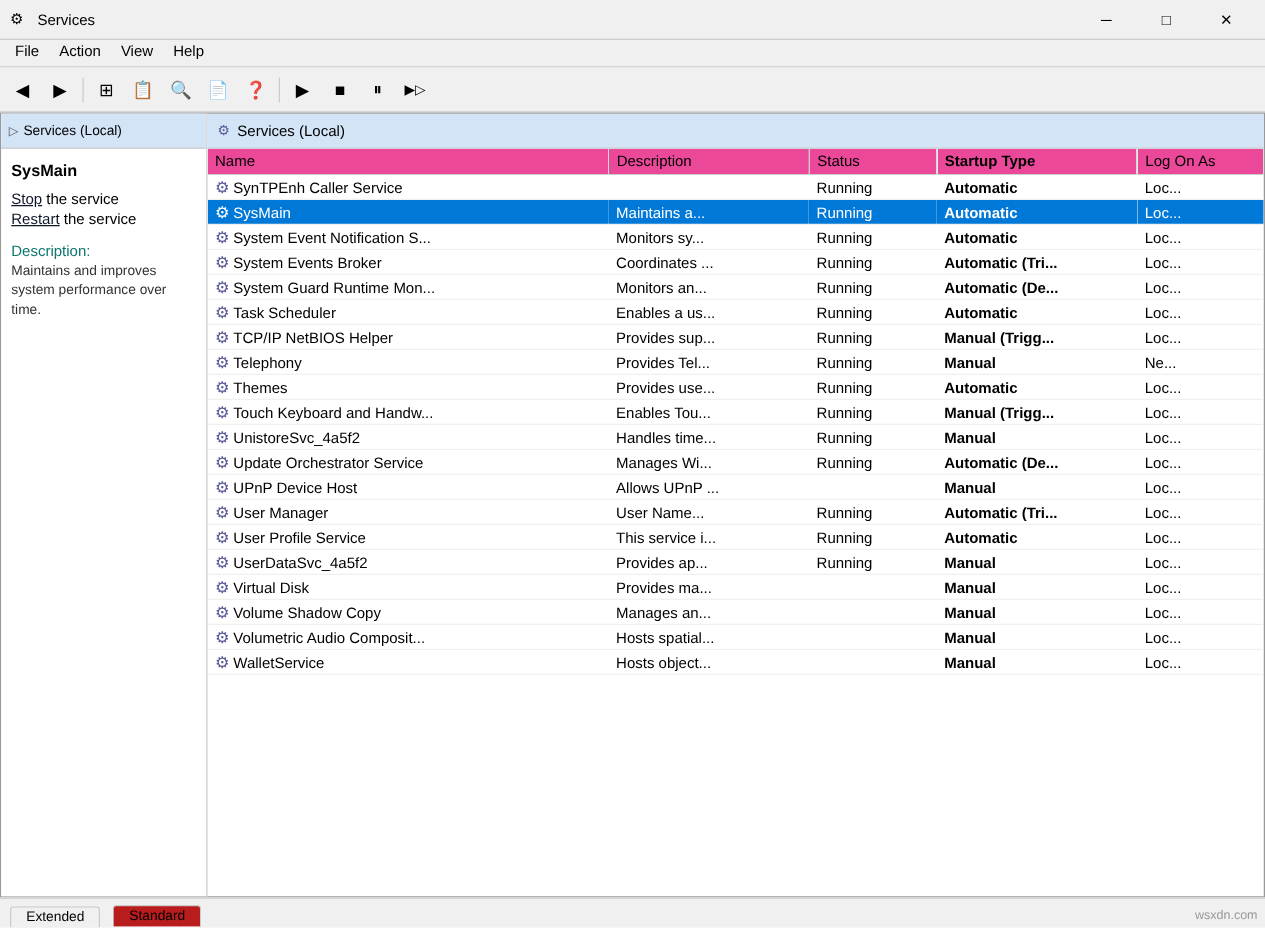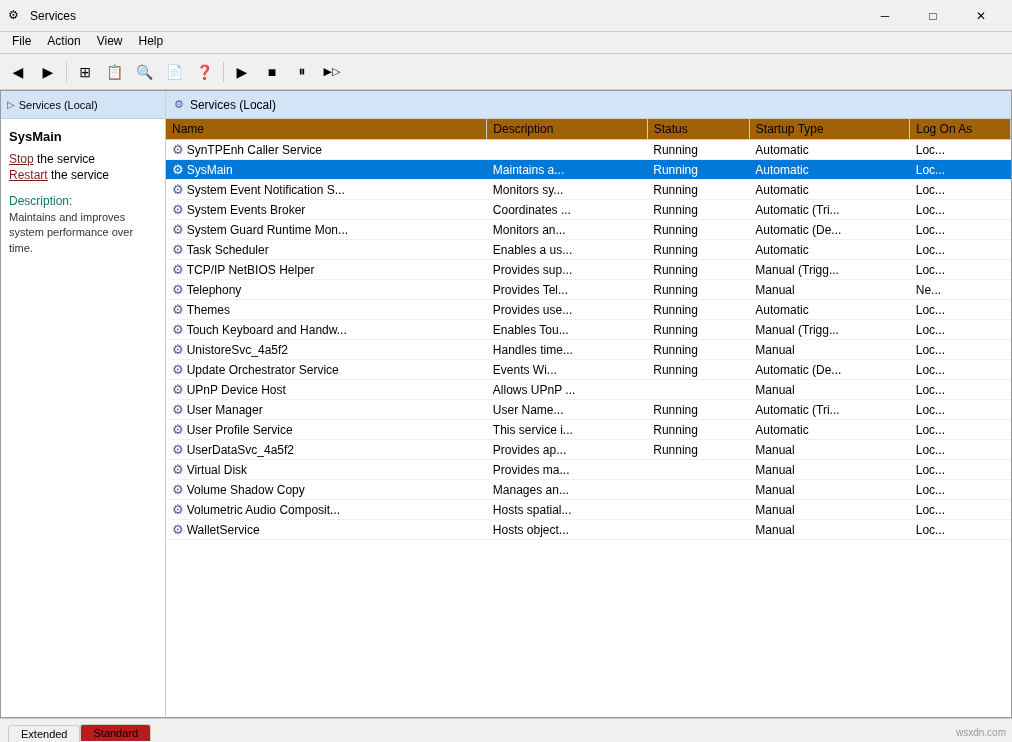--- a/index.html
+++ b/index.html
@@ -127,21 +127,21 @@
       padding: 10px 8px;
       flex: 1;
     }
     .service-name {
       font-weight: bold;
       font-size: 13px;
       margin-bottom: 8px;
       color: #000;
     }
     .service-link {
-      color: #7f1d1d;
+      color: #0f172a;
       text-decoration: underline;
       cursor: pointer;
       font-size: 12px;
     }
     .service-description-header {
       margin-top: 12px;
       font-size: 12px;
       font-weight: normal;
       color: #0f766e;
     }
@@ -174,21 +174,21 @@
       flex: 1;
       overflow-y: auto;
       overflow-x: hidden;
     }
     table {
       width: 100%;
       border-collapse: collapse;
       font-size: 12px;
     }
     thead tr {
-      background: #a16207;
+      background: #ec4899;
       border-bottom: 1px solid #ccc;
       position: sticky;
       top: 0;
     }
     thead th {
       text-align: left;
       padding: 3px 6px;
       font-weight: normal;
       border-right: 1px solid #ccc;
       cursor: pointer;
@@ -206,40 +206,40 @@
     tbody td {
       padding: 2px 6px;
       white-space: nowrap;
       overflow: hidden;
       text-overflow: ellipsis;
       max-width: 0;
     }
     .col-name { width: 220px; }
     .col-desc { width: 110px; }
     .col-status { width: 70px; }
-    .col-startup { width: 110px; }
+    .col-startup { width: 110px; font-weight: bold; }
     .col-logon { width: 60px; }
 
     
     .tab-bar {
       height: 24px;
       background: #f0f0f0;
       border-top: 1px solid #ccc;
       display: flex;
       align-items: flex-end;
       padding: 0 8px;
     }
     .tab {
       padding: 2px 12px;
       border: 1px solid #ccc;
       border-bottom: none;
       background: #f0f0f0;
       cursor: pointer;
       font-size: 11px;
-      margin-right: 0;
+      margin-right: 10px;
       border-radius: 3px 3px 0 0;
     }
     .tab.active {
       background: #b91c1c;
       border-bottom: 1px solid white;
     }
 
     
     .services-table::-webkit-scrollbar { width: 14px; }
     .services-table::-webkit-scrollbar-track { background: #f0f0f0; }
@@ -399,21 +399,21 @@
             </tr>
             <tr>
               <td class="col-name"><span style="color:#5a5a9a;font-size:13px;margin-right:3px;">⚙</span>UnistoreSvc_4a5f2</td>
               <td class="col-desc">Handles time...</td>
               <td class="col-status">Running</td>
               <td class="col-startup">Manual</td>
               <td class="col-logon">Loc...</td>
             </tr>
             <tr>
               <td class="col-name"><span style="color:#5a5a9a;font-size:13px;margin-right:3px;">⚙</span>Update Orchestrator Service</td>
-              <td class="col-desc">Events Wi...</td>
+              <td class="col-desc">Manages Wi...</td>
               <td class="col-status">Running</td>
               <td class="col-startup">Automatic (De...</td>
               <td class="col-logon">Loc...</td>
             </tr>
             <tr>
               <td class="col-name"><span style="color:#5a5a9a;font-size:13px;margin-right:3px;">⚙</span>UPnP Device Host</td>
               <td class="col-desc">Allows UPnP ...</td>
               <td class="col-status"></td>
               <td class="col-startup">Manual</td>
               <td class="col-logon">Loc...</td>

